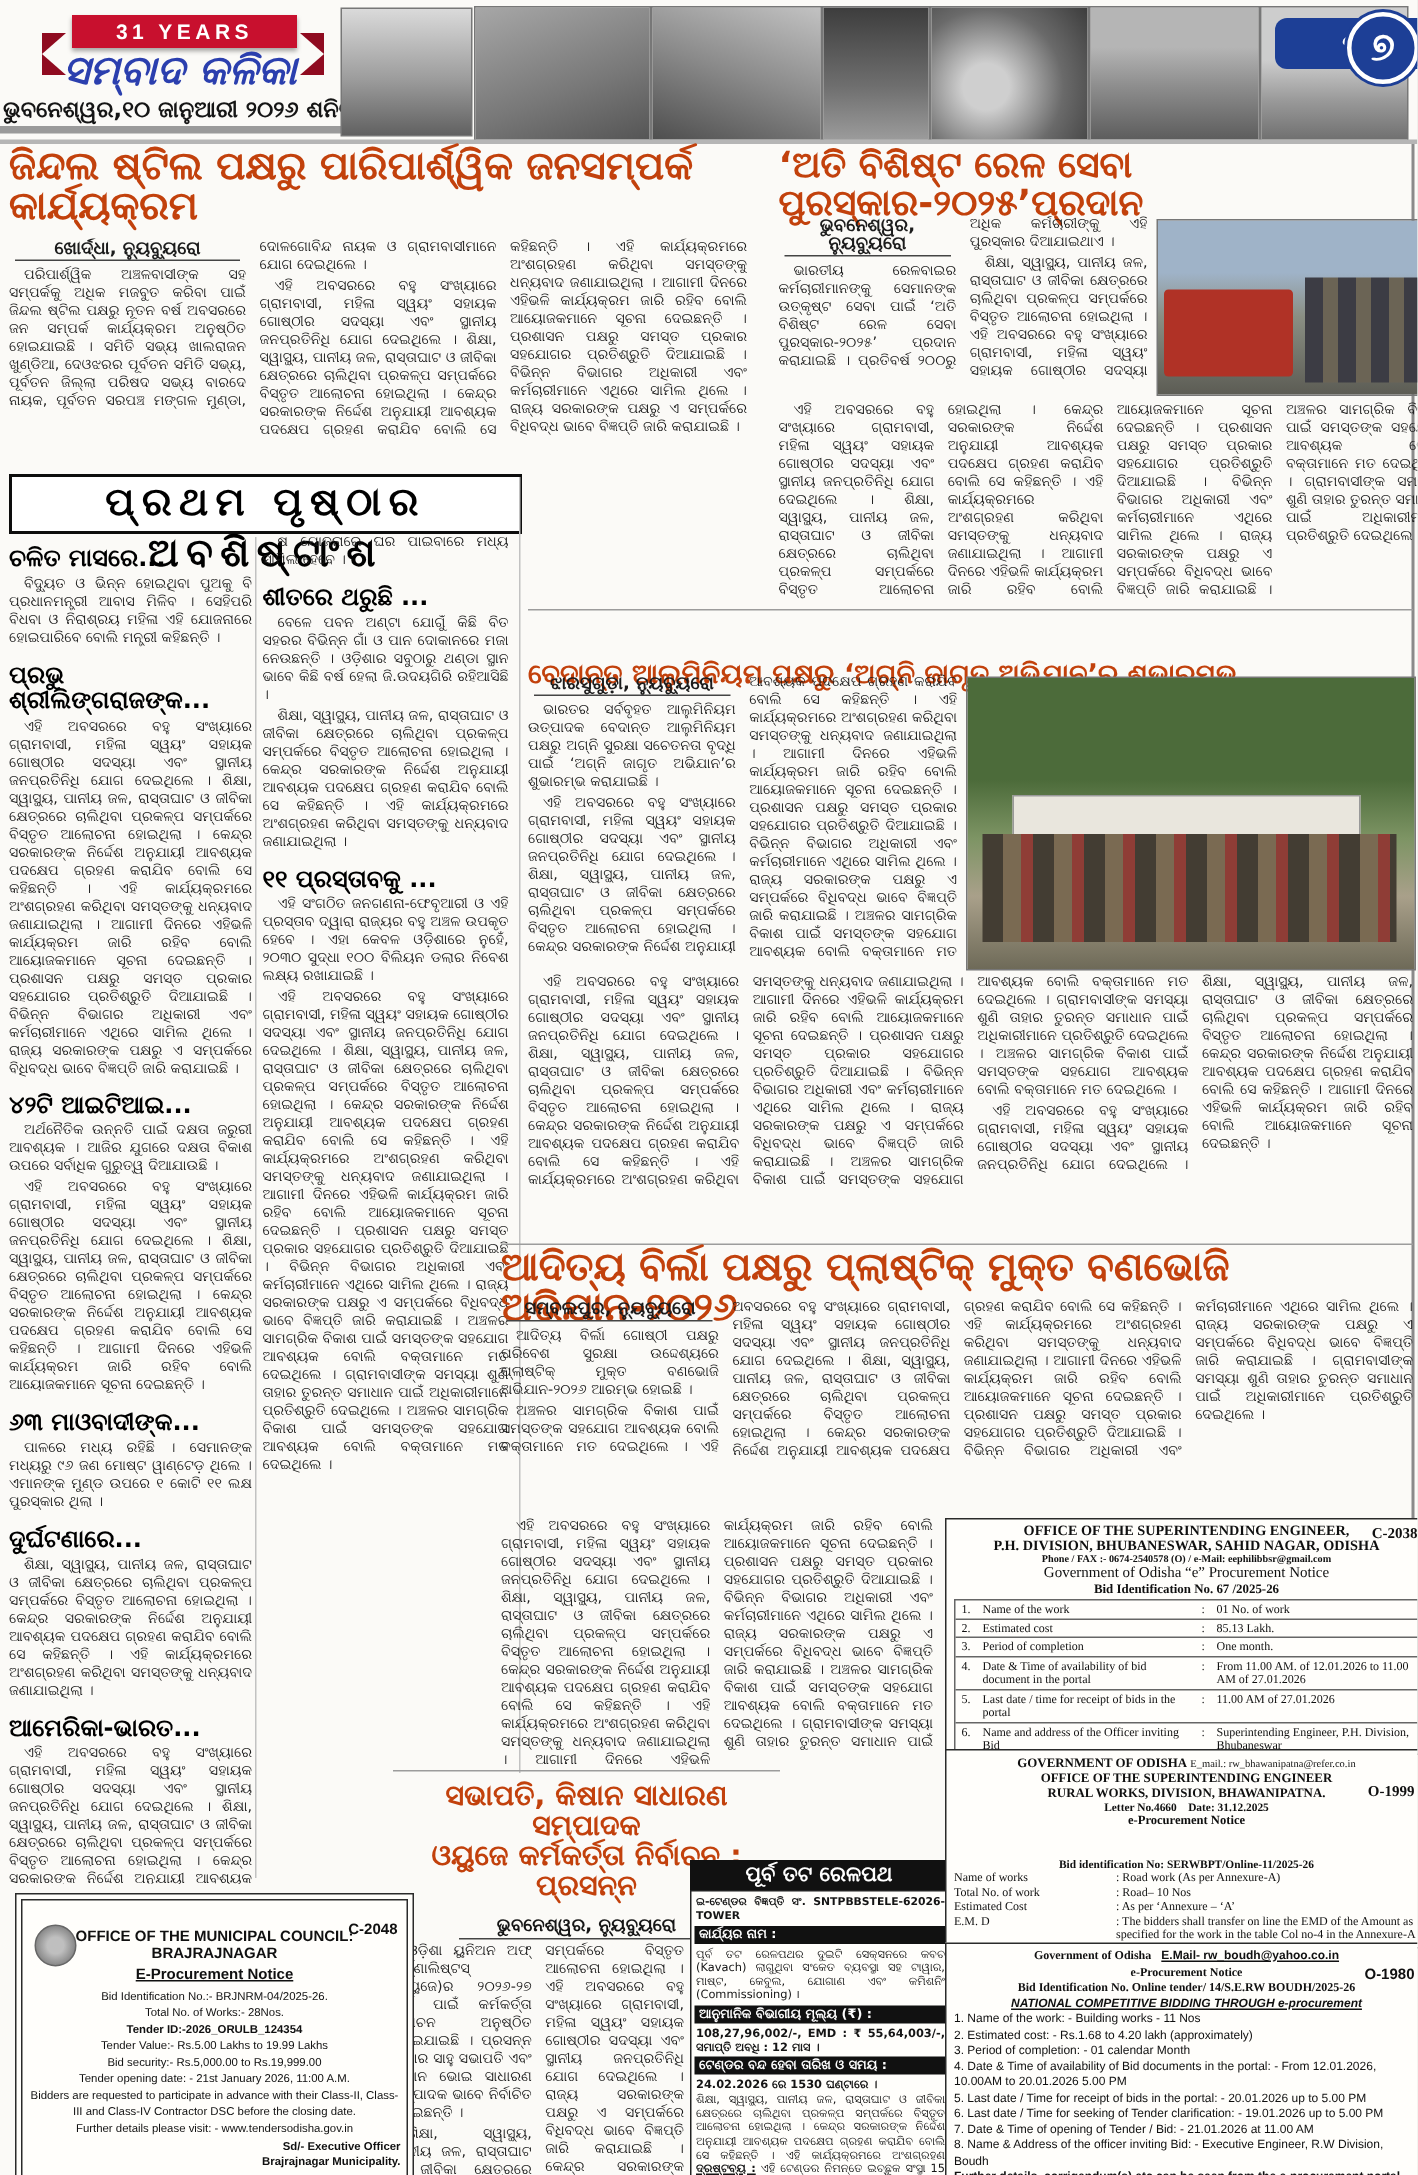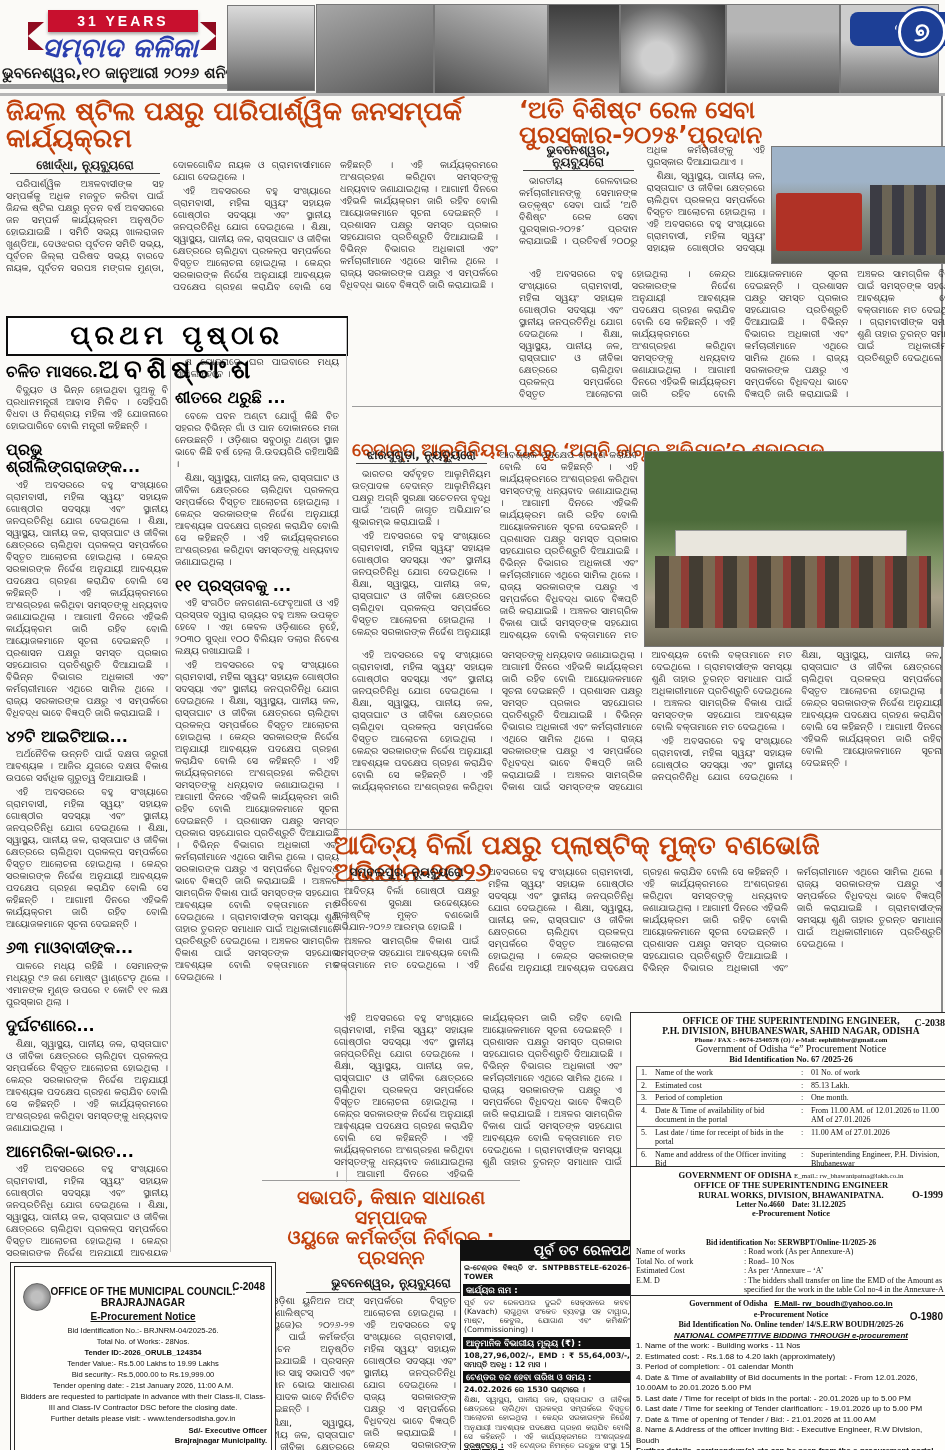--- a/index.html
+++ b/index.html
@@ -222,21 +222,21 @@
       <div>Tender opening date: - 21st January 2026, 11:00 A.M.</div>
       <div>Bidders are requested to participate in advance with their Class-II, Class-III and Class-IV Contractor DSC before the closing date.</div>
       <div>Further details please visit: - www.tendersodisha.gov.in</div>
     </div>
     <div style="text-align:right;font-size:7.6px;line-height:10px;margin-top:2px;">
       <div class="nb">Sd/- Executive Officer</div>
       <div class="nb">Brajrajnagar Municipality.</div>
     </div>
   </div>
 
-  <div class="abs rhead" style="left:460px;top:1240px;width:172px;height:20px;text-align:right;">ପୂର୍ବ ତଟ ରେଳପଥ</div>
+  <div class="abs rhead" style="left:460px;top:1240px;width:172px;height:20px;">ପୂର୍ବ ତଟ ରେଳପଥ</div>
   <div class="abs rbox" style="left:460px;top:1260px;width:166px;height:186px;">
     <div class="nb" style="font-size:7.2px;">ଇ-ଟେଣ୍ଡର ବିଜ୍ଞପ୍ତି ସଂ. SNTPBBSTELE-62026-TOWER</div>
     <div class="rbar">କାର୍ଯ୍ୟର ନାମ :</div>
     <div>ପୂର୍ବ ତଟ ରେଳପଥର ଦୁଇଟି ସେକ୍ସନରେ କବଚ (Kavach) ଲାଗୁଥିବା ସଂକେତ ବ୍ୟବସ୍ଥା ସହ ଟାୱାର, ମାଷ୍ଟ, କେବୁଲ, ଯୋଗାଣ ଏବଂ କମିଶନିଂ (Commissioning) ।</div>
     <div class="rbar">ଆନୁମାନିକ ବିଭାଗୀୟ ମୂଲ୍ୟ (₹) :</div>
     <div class="nb">108,27,96,002/-, EMD : ₹ 55,64,003/-, ସମାପ୍ତି ଅବଧି : 12 ମାସ ।</div>
     <div class="rbar">ଟେଣ୍ଡର ବନ୍ଦ ହେବା ତାରିଖ ଓ ସମୟ :</div>
     <div class="nb">24.02.2026 ରେ 1530 ଘଣ୍ଟାରେ ।</div>
     <div style="max-height:46px;overflow:hidden;">ଶିକ୍ଷା, ସ୍ୱାସ୍ଥ୍ୟ, ପାନୀୟ ଜଳ, ରାସ୍ତାଘାଟ ଓ ଜୀବିକା କ୍ଷେତ୍ରରେ ଚାଲିଥିବା ପ୍ରକଳ୍ପ ସମ୍ପର୍କରେ ବିସ୍ତୃତ ଆଲୋଚନା ହୋଇଥିଲା । କେନ୍ଦ୍ର ସରକାରଙ୍କ ନିର୍ଦ୍ଦେଶ ଅନୁଯାୟୀ ଆବଶ୍ୟକ ପଦକ୍ଷେପ ଗ୍ରହଣ କରାଯିବ ବୋଲି ସେ କହିଛନ୍ତି । ଏହି କାର୍ଯ୍ୟକ୍ରମରେ ଅଂଶଗ୍ରହଣ କରିଥିବା ସମସ୍ତଙ୍କୁ ଧନ୍ୟବାଦ ଜଣାଯାଇଥିଲା ।</div>
     <div><span class="nb u">ଦ୍ରଷ୍ଟବ୍ୟ :</span> <span>ଏହି ଟେଣ୍ଡର ନିମନ୍ତେ ଇଚ୍ଛୁକ ସଂସ୍ଥା 15 ଦିନ ପୂର୍ବରୁ ଆବେଦନ କରିପାରିବେ । ସବିଶେଷ ବିବରଣୀ ପାଇଁ ୱେବସାଇଟ୍ ଦେଖନ୍ତୁ ।</span></div>
@@ -288,21 +288,21 @@
           <span>Superintending Engineer, P.H. Division, Bhubaneswar</span>
         </div>
     </div>
 
   </div>
 
   <div class="abs notice serif" style="left:630px;top:1166px;width:310px;height:125px;padding:3px 5px;">
     <div class="ncode" style="right:8px;top:22px;">O-1999</div>
     <div class="ncenter" style="font-size:8.6px;">
       <span class="nb">GOVERNMENT OF ODISHA</span>
-      <span style="font-size:7px;">E_mail.: rw_bhawanipatna@lakh.co.in</span>
+      <span style="font-size:7px;">E_mail.: rw_bhawanipatna@refer.co.in</span>
     </div>
     <div class="ncenter nb" style="font-size:8.6px;">OFFICE OF THE SUPERINTENDING ENGINEER</div>
     <div class="ncenter nb" style="font-size:8.6px;">RURAL WORKS, DIVISION, BHAWANIPATNA.</div>
     <div class="ncenter" style="font-size:7.6px;">
       <span class="nb">Letter No.4660</span>&nbsp;&nbsp;&nbsp;
       <span class="nb">Date: 31.12.2025</span>
     </div>
     <div class="ncenter nb" style="font-size:8.4px;">e-Procurement Notice</div>
     <div class="ncenter nb" style="font-size:7.6px;margin-top:20px;">Bid identification No: SERWBPT/Online-11/2025-26</div>
     <div class="o1999row">

